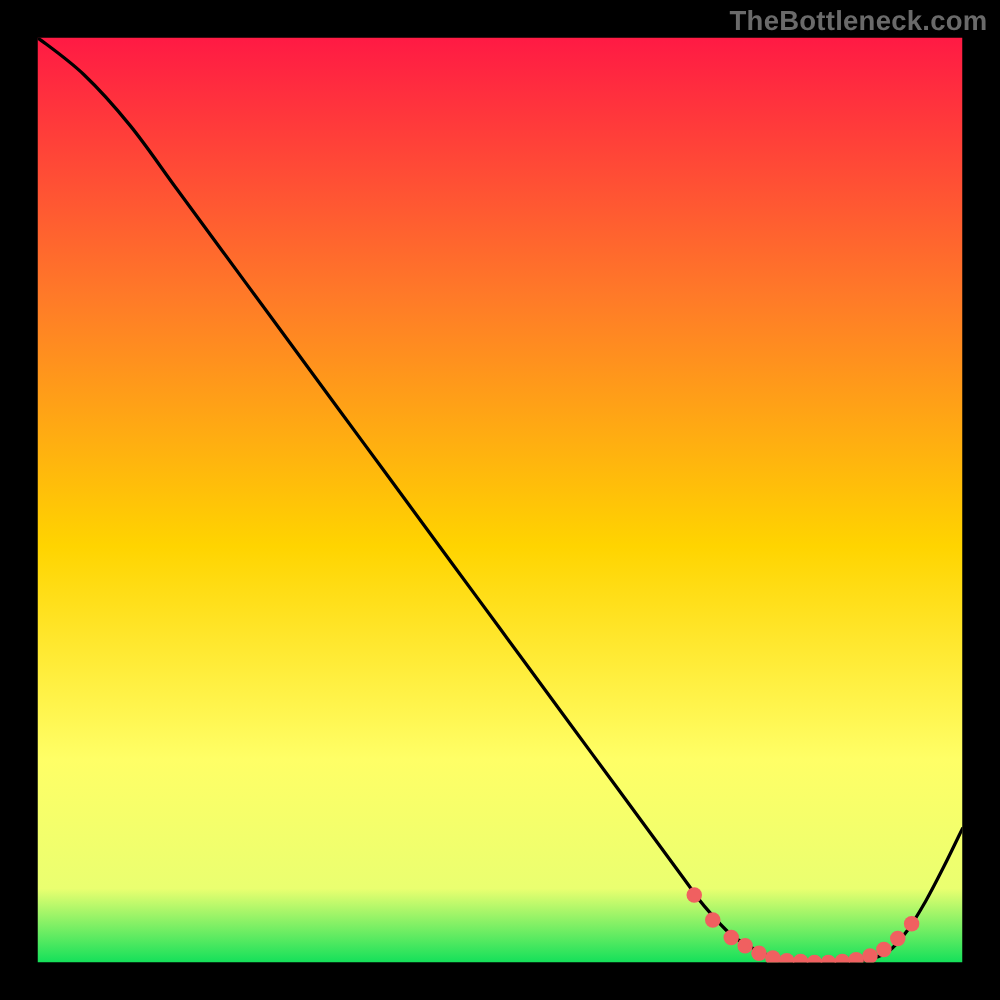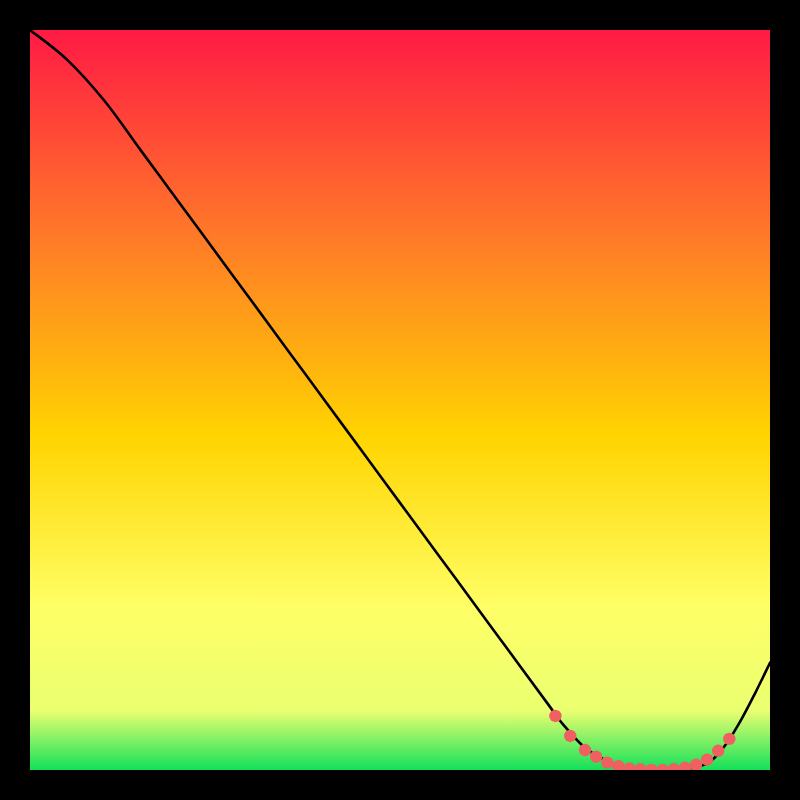--- a/index.html
+++ b/index.html
@@ -27,20 +27,21 @@
     font-size: 22px;
     font-weight: 600;
     color: #6a6a6a;
     letter-spacing: 0.2px;
   }
 </style>
 </head>
 <body>
 
 <div class="stage">
+  <div class="watermark">TheBottleneck.com</div>
   <div class="plot">
     <svg id="chart-svg" width="740" height="740" viewBox="0 0 740 740" preserveAspectRatio="none">
       <defs>
         <linearGradient id="bgGrad" x1="0" y1="0" x2="0" y2="1">
           <stop id="g0" offset="0%" stop-color="#ff1a44"></stop>
           <stop id="g1" offset="28%" stop-color="#ff7a28"></stop>
           <stop id="g2" offset="55%" stop-color="#ffd400"></stop>
           <stop id="g3" offset="78%" stop-color="#ffff66"></stop>
           <stop id="g4" offset="92%" stop-color="#eaff70"></stop>
           <stop id="g5" offset="100%" stop-color="#14e05a"></stop>

